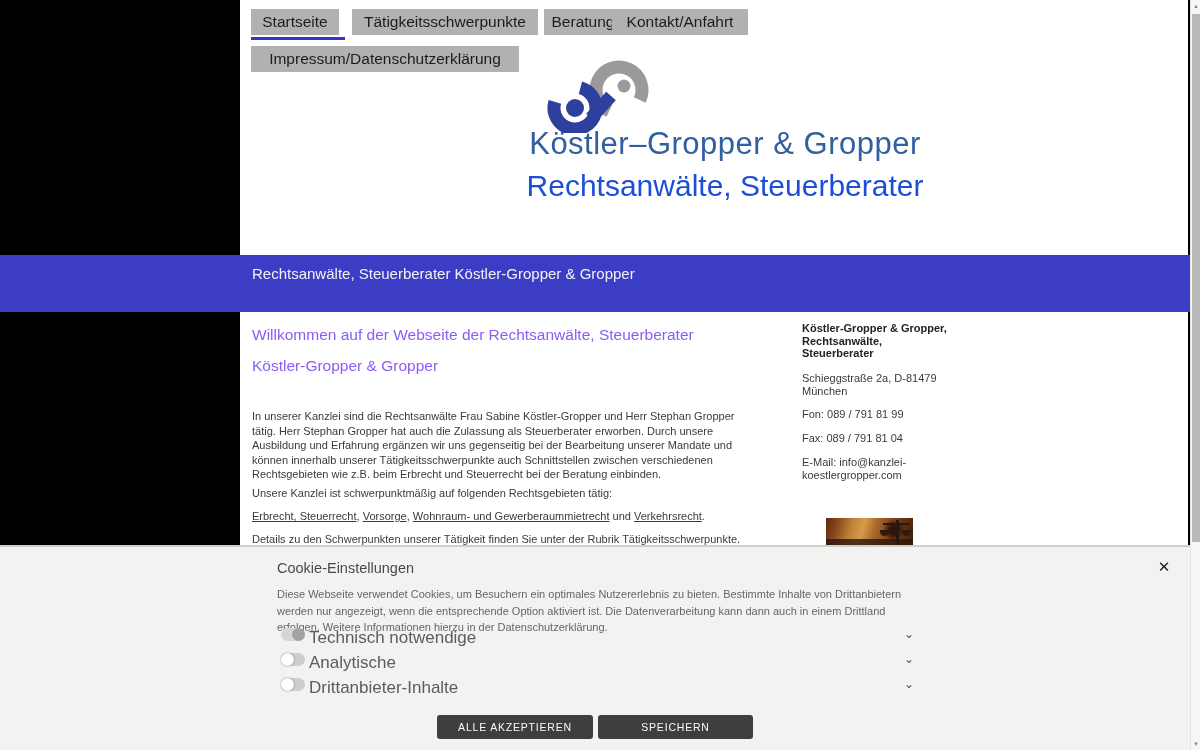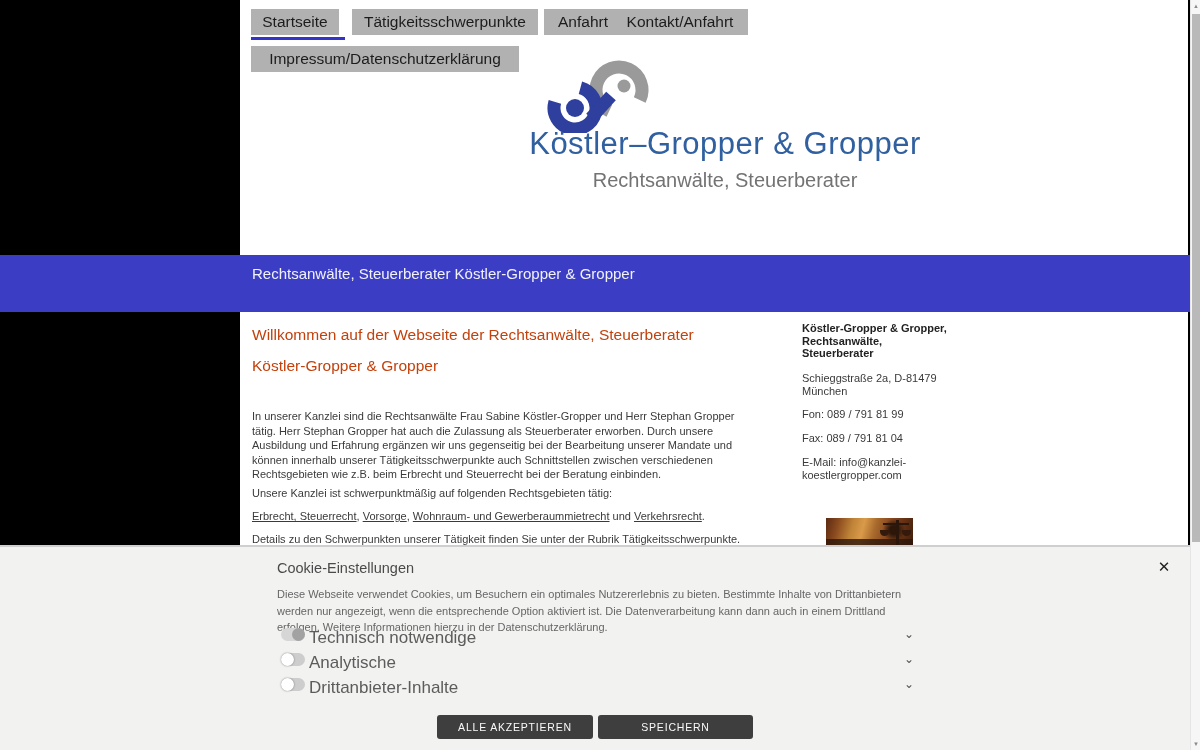--- a/index.html
+++ b/index.html
@@ -29,35 +29,35 @@
   }
 
   
   #logo-title {
     position:absolute; left:165px; top:126px; width:640px;
     font-size:31px; color:#30609f; letter-spacing:0.5px;
     text-align:center; font-weight:400;
   }
   #logo-subtitle {
     position:absolute; left:165px; top:169px; width:640px;
-    font-size:20px; color:#737373; text-align:center; font-weight:400;
+    font-size:30px; color:#1d4ed8; text-align:center; font-weight:400;
   }
 
   
   #banner {
     position:absolute; left:0; top:255px; width:1190px; height:57px;
     background:#3b3ec5;
   }
   #banner span {
     position:absolute; left:252px; top:10px;
     color:#f2f2f6; font-size:15px;
   }
 
   
-  .h1line { position:absolute; left:12px; font-size:15.5px; color:#c2410c; }
+  .h1line { position:absolute; left:12px; font-size:15.5px; color:#8b5cf6; }
   .body-txt { position:absolute; left:12px; font-size:11px; color:#3a3a3a; line-height:14.6px; }
   .link { text-decoration:underline; cursor:pointer; }
 
   
   .side { position:absolute; left:562px; font-size:11px; color:#3a3a3a; line-height:12.6px; width:145px; white-space:pre-line; }
   .side.bold { font-weight:bold; color:#222; }
 
   
   #justice-img {
     position:absolute; left:586px; top:518px; width:87px; height:27px;
@@ -124,21 +124,21 @@
 </head>
 <body>
 
 <div id="content-col">
 
   <div class="nav-btn" style="left:11px; top:9px; width:88px;">Startseite</div>
   <div class="nav-underline" style="left:11px; top:37px; width:94px;"></div>
 
   <div class="nav-btn" style="left:112px; top:9px; width:186px;">Tätigkeitsschwerpunkte</div>
 
-  <div class="nav-btn" style="left:304px; top:9px; width:78px;">Anfahrt</div>
+  <div class="nav-btn" style="left:304px; top:9px; width:78px;">Beratung</div>
 
   <div class="nav-btn" style="left:372px; top:9px; width:136px;">Kontakt/Anfahrt</div>
 
   <div class="nav-btn" style="left:11px; top:46px; width:268px;">Impressum/Datenschutzerklärung</div>
 
   <svg width="110" height="75" style="position:absolute; left:305px; top:58px;" viewBox="0 0 110 75">
 
     <g stroke="#9a9a9a" fill="none">
       <circle cx="74" cy="32" r="23" stroke-width="13" stroke-dasharray="108 37" transform="rotate(115 74 32)"></circle>
     </g>

